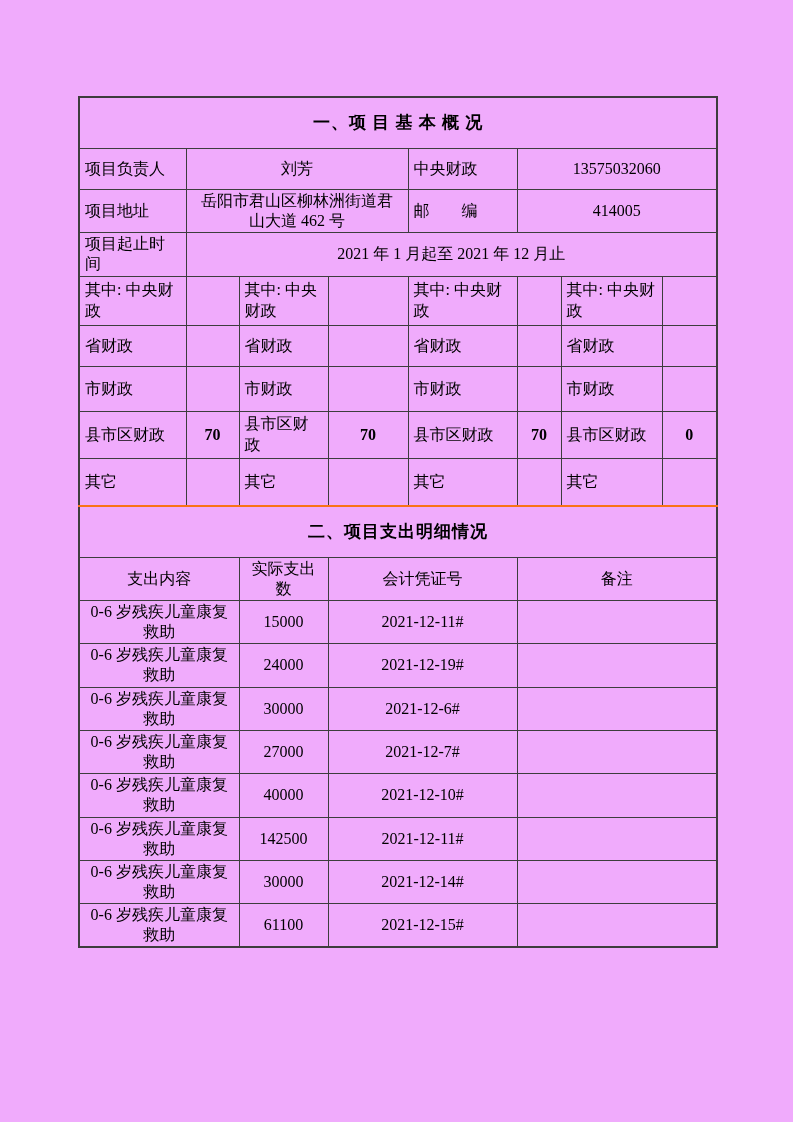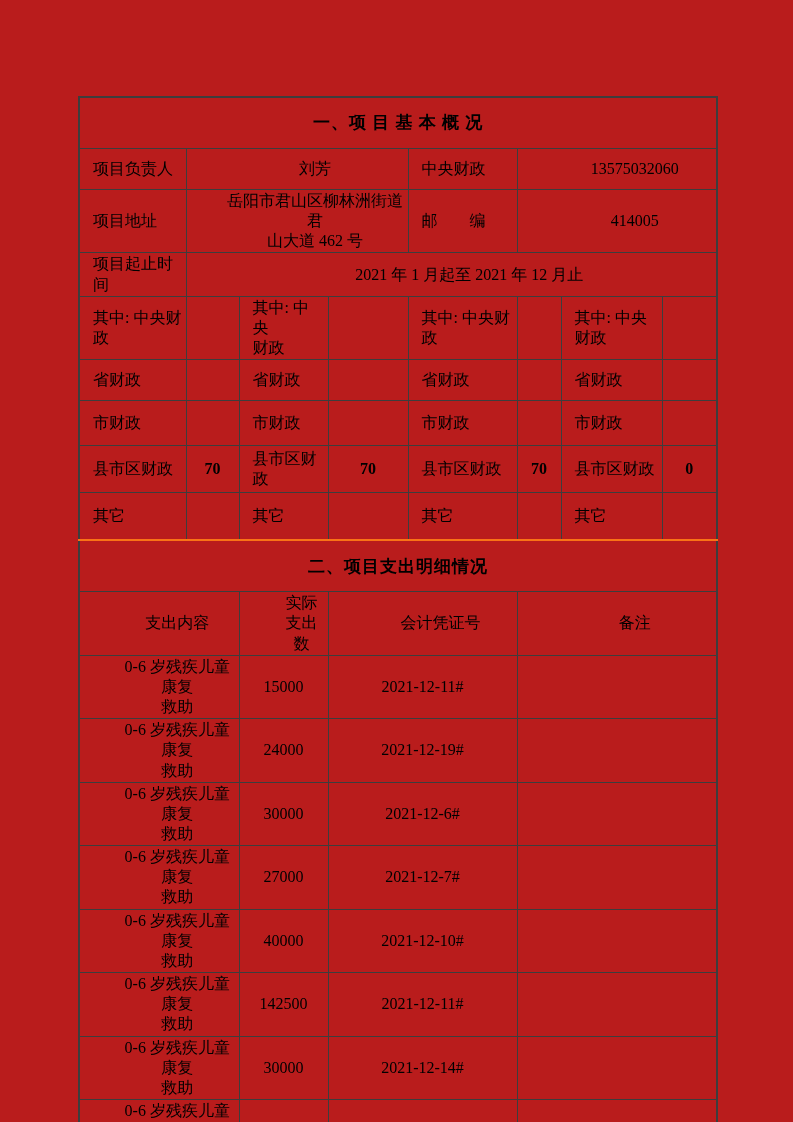--- a/index.html
+++ b/index.html
@@ -1,36 +1,36 @@
 <!DOCTYPE html>
 <html><head>
 <meta charset="utf-8">
 <style>
   html,body{margin:0;padding:0;background:#ffffff;}
   body{
     width:793px;height:1122px;
     font-family:"Liberation Serif","DejaVu Serif",serif;
     color:#000;
   }
-  .page{position:relative;width:793px;height:1122px;background:#b91c1c;overflow:hidden;}
+  .page{position:relative;width:793px;height:1122px;background:#f0abfc;overflow:hidden;}
   table.doc{
     position:absolute;left:78px;top:96px;width:638px;
     border-collapse:collapse;table-layout:fixed;
     border:2px solid #3d3d3d;
   }
   td{
     border:1px solid #3d3d3d;
     vertical-align:middle;
     font-size:16px;line-height:1.26;
     padding:1px 4px;
     white-space:pre-line;
     overflow:hidden;
   }
-  .c{text-align:center;padding-left:40px;}
-  .l{text-align:left;padding-left:13px;}
+  .c{text-align:center;}
+  .l{text-align:left;padding-left:5px;}
   .title-cell{
     text-align:center;font-weight:bold;font-size:17px;letter-spacing:1px;
   }
   .val{text-align:center;font-weight:bold;}
   .num{text-align:center;}
   
   tr.r-t1 td{height:48px;}
   tr.r-b td{height:38px;}
   tr.r-c td{height:40px;}
   tr.r-d td{height:38px;}

